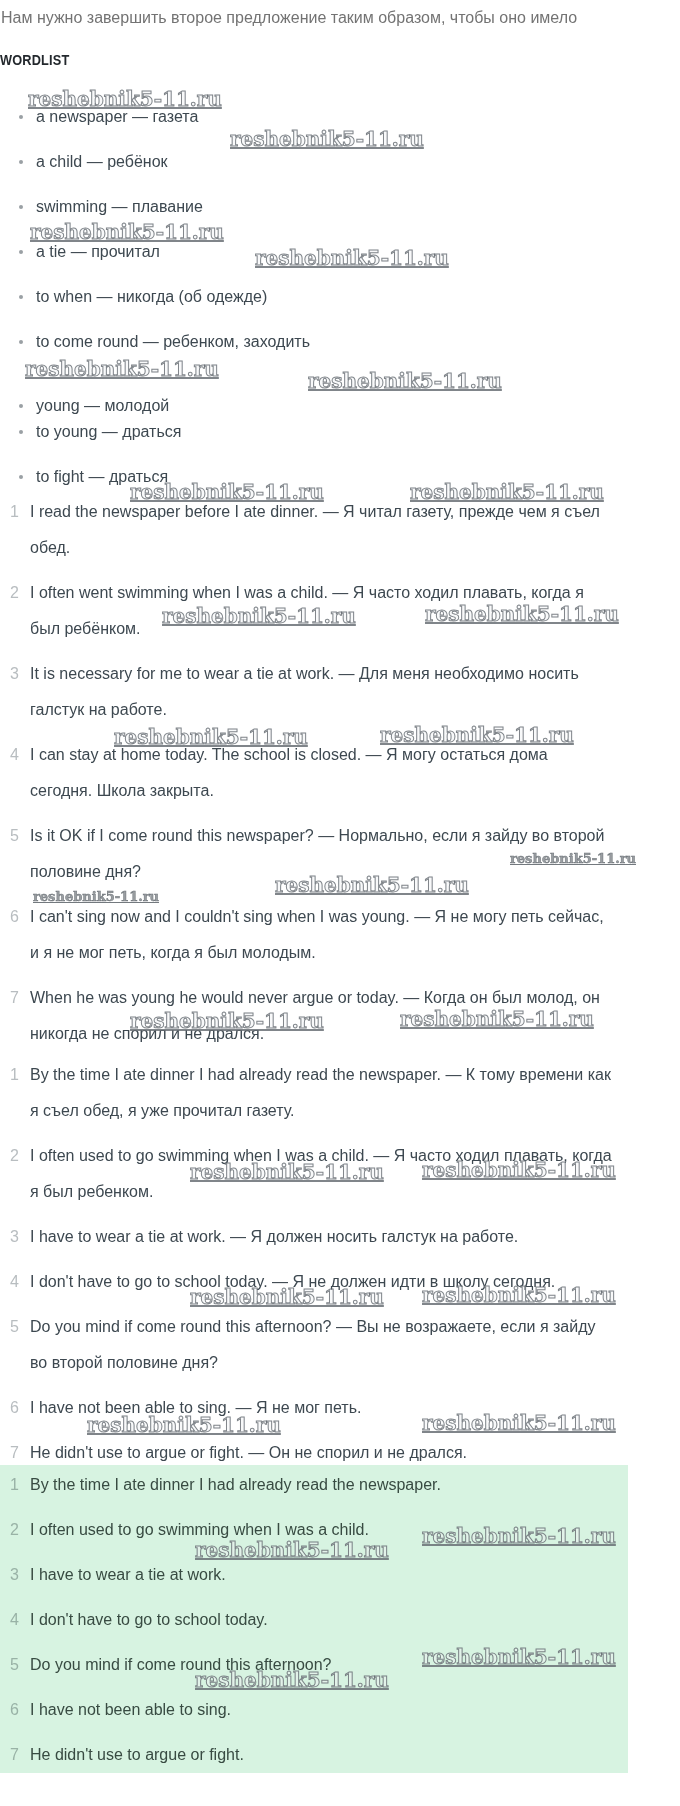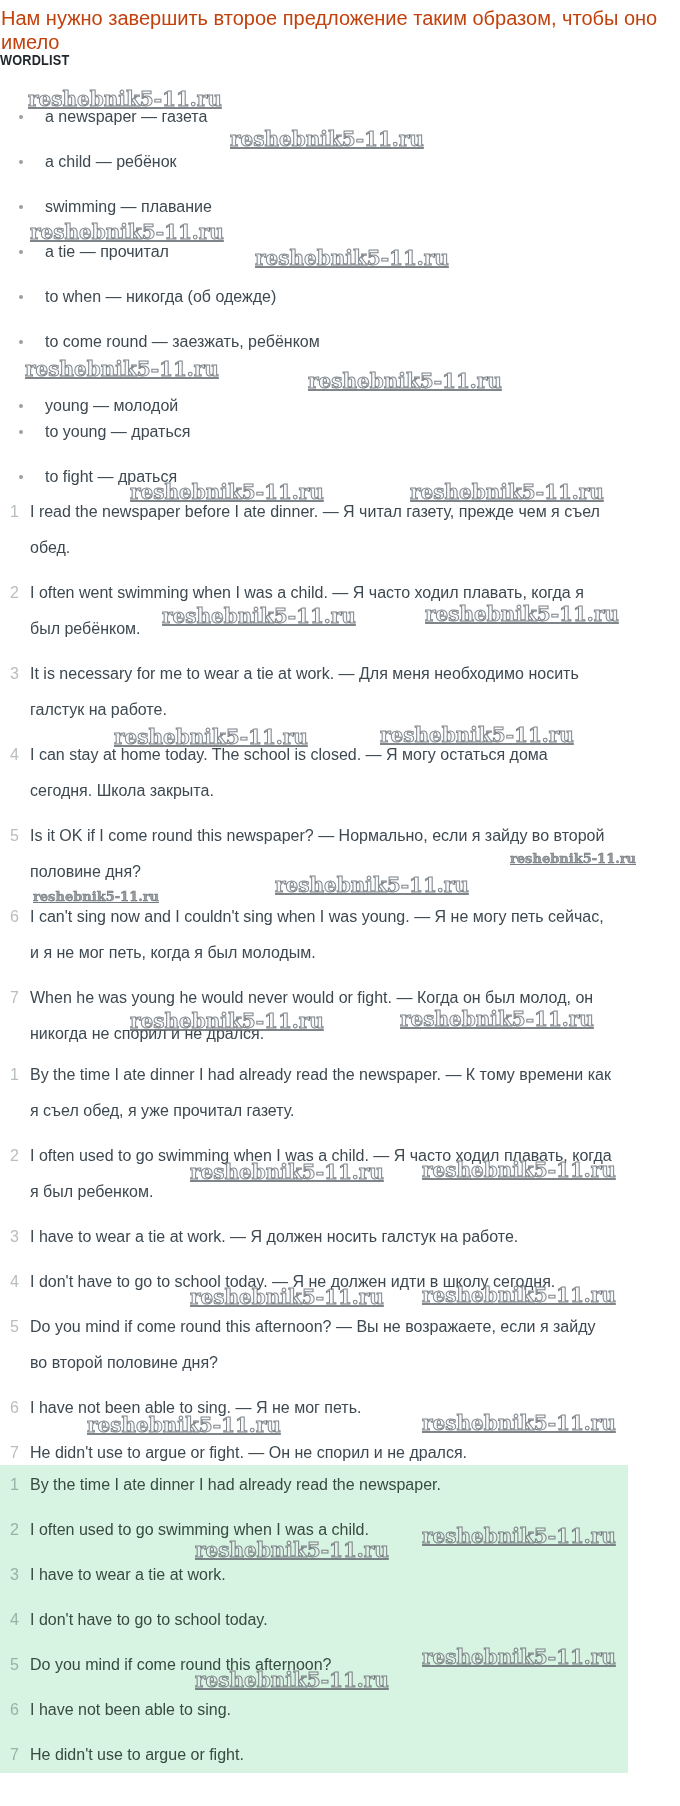--- a/index.html
+++ b/index.html
@@ -4,31 +4,31 @@
 <style>
   html,body{margin:0;padding:0;background:#ffffff;}
   body{
     position:relative;
     width:680px;height:1806px;
     font-family:"Liberation Sans","DejaVu Sans",sans-serif;
     overflow:hidden;
   }
   .title{
     position:absolute;left:1px;top:6px;width:660px;
-    font-size:20px;line-height:24px;color:#c2410c;
+    font-size:16px;line-height:24px;color:#737373;
   }
   .wl-head{
     position:absolute;left:0;top:48px;
     font-size:15px;font-weight:700;color:#23282d;
     letter-spacing:0.2px;line-height:24px;
     transform:scaleX(0.85);transform-origin:0 50%;
     white-space:nowrap;
   }
   .witem{
-    position:absolute;left:0;padding-left:45px;
+    position:absolute;left:0;padding-left:36px;
     font-size:16px;line-height:36px;color:#3d4850;
     white-space:nowrap;
   }
   .witem .bullet{
     position:absolute;left:19px;top:16px;
     width:4px;height:4px;border-radius:50%;
     background:#9aa0a4;
   }
   .sent{
     position:absolute;left:0;width:582px;padding-left:30px;
@@ -64,32 +64,32 @@
 
 <div class="title">Нам нужно завершить второе предложение таким образом, чтобы оно имело</div>
 
 <div class="wl-head">WORDLIST</div>
 
 <div class="witem" style="top:99px"><span class="bullet"></span><span>a newspaper</span> <span>—</span> <span>газета</span></div>
 <div class="witem" style="top:144px"><span class="bullet"></span><span>a child</span> <span>—</span> <span>ребёнок</span></div>
 <div class="witem" style="top:189px"><span class="bullet"></span><span>swimming</span> <span>—</span> <span>плавание</span></div>
 <div class="witem" style="top:234px"><span class="bullet"></span><span>a tie</span> <span>—</span> <span>прочитал</span></div>
 <div class="witem" style="top:279px"><span class="bullet"></span><span>to when</span> <span>—</span> <span>никогда (об одежде)</span></div>
-<div class="witem" style="top:324px"><span class="bullet"></span><span>to come round</span> <span>—</span> <span>заезжать, ребёнком</span></div>
+<div class="witem" style="top:324px"><span class="bullet"></span><span>to come round</span> <span>—</span> <span>ребенком, заходить</span></div>
 <div class="witem" style="top:388px"><span class="bullet"></span><span>young</span> <span>—</span> <span>молодой</span></div>
 <div class="witem" style="top:414px"><span class="bullet"></span><span>to young</span> <span>—</span> <span>драться</span></div>
 <div class="witem" style="top:459px"><span class="bullet"></span><span>to fight</span> <span>—</span> <span>драться</span></div>
 
 <div class="sent" style="top:494px"><span class="num">1</span><span>I read the newspaper before I ate dinner.</span> <span>—</span> <span>Я читал газету, прежде чем я съел обед.</span></div>
 <div class="sent" style="top:575px"><span class="num">2</span><span>I often went swimming when I was a child.</span> <span>—</span> <span>Я часто ходил плавать, когда я был ребёнком.</span></div>
 <div class="sent" style="top:656px"><span class="num">3</span><span>It is necessary for me to wear a tie at work.</span> <span>—</span> <span>Для меня необходимо носить галстук на работе.</span></div>
 <div class="sent" style="top:737px"><span class="num">4</span><span>I can stay at home today. The school is closed.</span> <span>—</span> <span>Я могу остаться дома сегодня. Школа закрыта.</span></div>
 <div class="sent" style="top:818px"><span class="num">5</span><span>Is it OK if I come round this newspaper?</span> <span>—</span> <span>Нормально, если я зайду во второй половине дня?</span></div>
 <div class="sent" style="top:899px"><span class="num">6</span><span>I can't sing now and I couldn't sing when I was young.</span> <span>—</span> <span>Я не могу петь сейчас, и я не мог петь, когда я был молодым.</span></div>
-<div class="sent" style="top:980px"><span class="num">7</span><span>When he was young he would never would or fight.</span> <span>—</span> <span>Когда он был молод, он никогда не спорил и не дрался.</span></div>
+<div class="sent" style="top:980px"><span class="num">7</span><span>When he was young he would never argue or today.</span> <span>—</span> <span>Когда он был молод, он никогда не спорил и не дрался.</span></div>
 
 <div class="sent" style="top:1057px"><span class="num">1</span><span>By the time I ate dinner I had already read the newspaper.</span> <span>—</span> <span>К тому времени как я съел обед, я уже прочитал газету.</span></div>
 <div class="sent" style="top:1138px"><span class="num">2</span><span>I often used to go swimming when I was a child.</span> <span>—</span> <span>Я часто ходил плавать, когда я был ребенком.</span></div>
 <div class="sent" style="top:1219px"><span class="num">3</span><span>I have to wear a tie at work.</span> <span>—</span> <span>Я должен носить галстук на работе.</span></div>
 <div class="sent" style="top:1264px"><span class="num">4</span><span>I don't have to go to school today.</span> <span>—</span> <span>Я не должен идти в школу сегодня.</span></div>
 <div class="sent" style="top:1309px"><span class="num">5</span><span>Do you mind if come round this afternoon?</span> <span>—</span> <span>Вы не возражаете, если я зайду во второй половине дня?</span></div>
 <div class="sent" style="top:1390px"><span class="num">6</span><span>I have not been able to sing.</span> <span>—</span> <span>Я не мог петь.</span></div>
 <div class="sent" style="top:1435px"><span class="num">7</span><span>He didn't use to argue or fight.</span> <span>—</span> <span>Он не спорил и не дрался.</span></div>
 
 <div class="green-panel">

